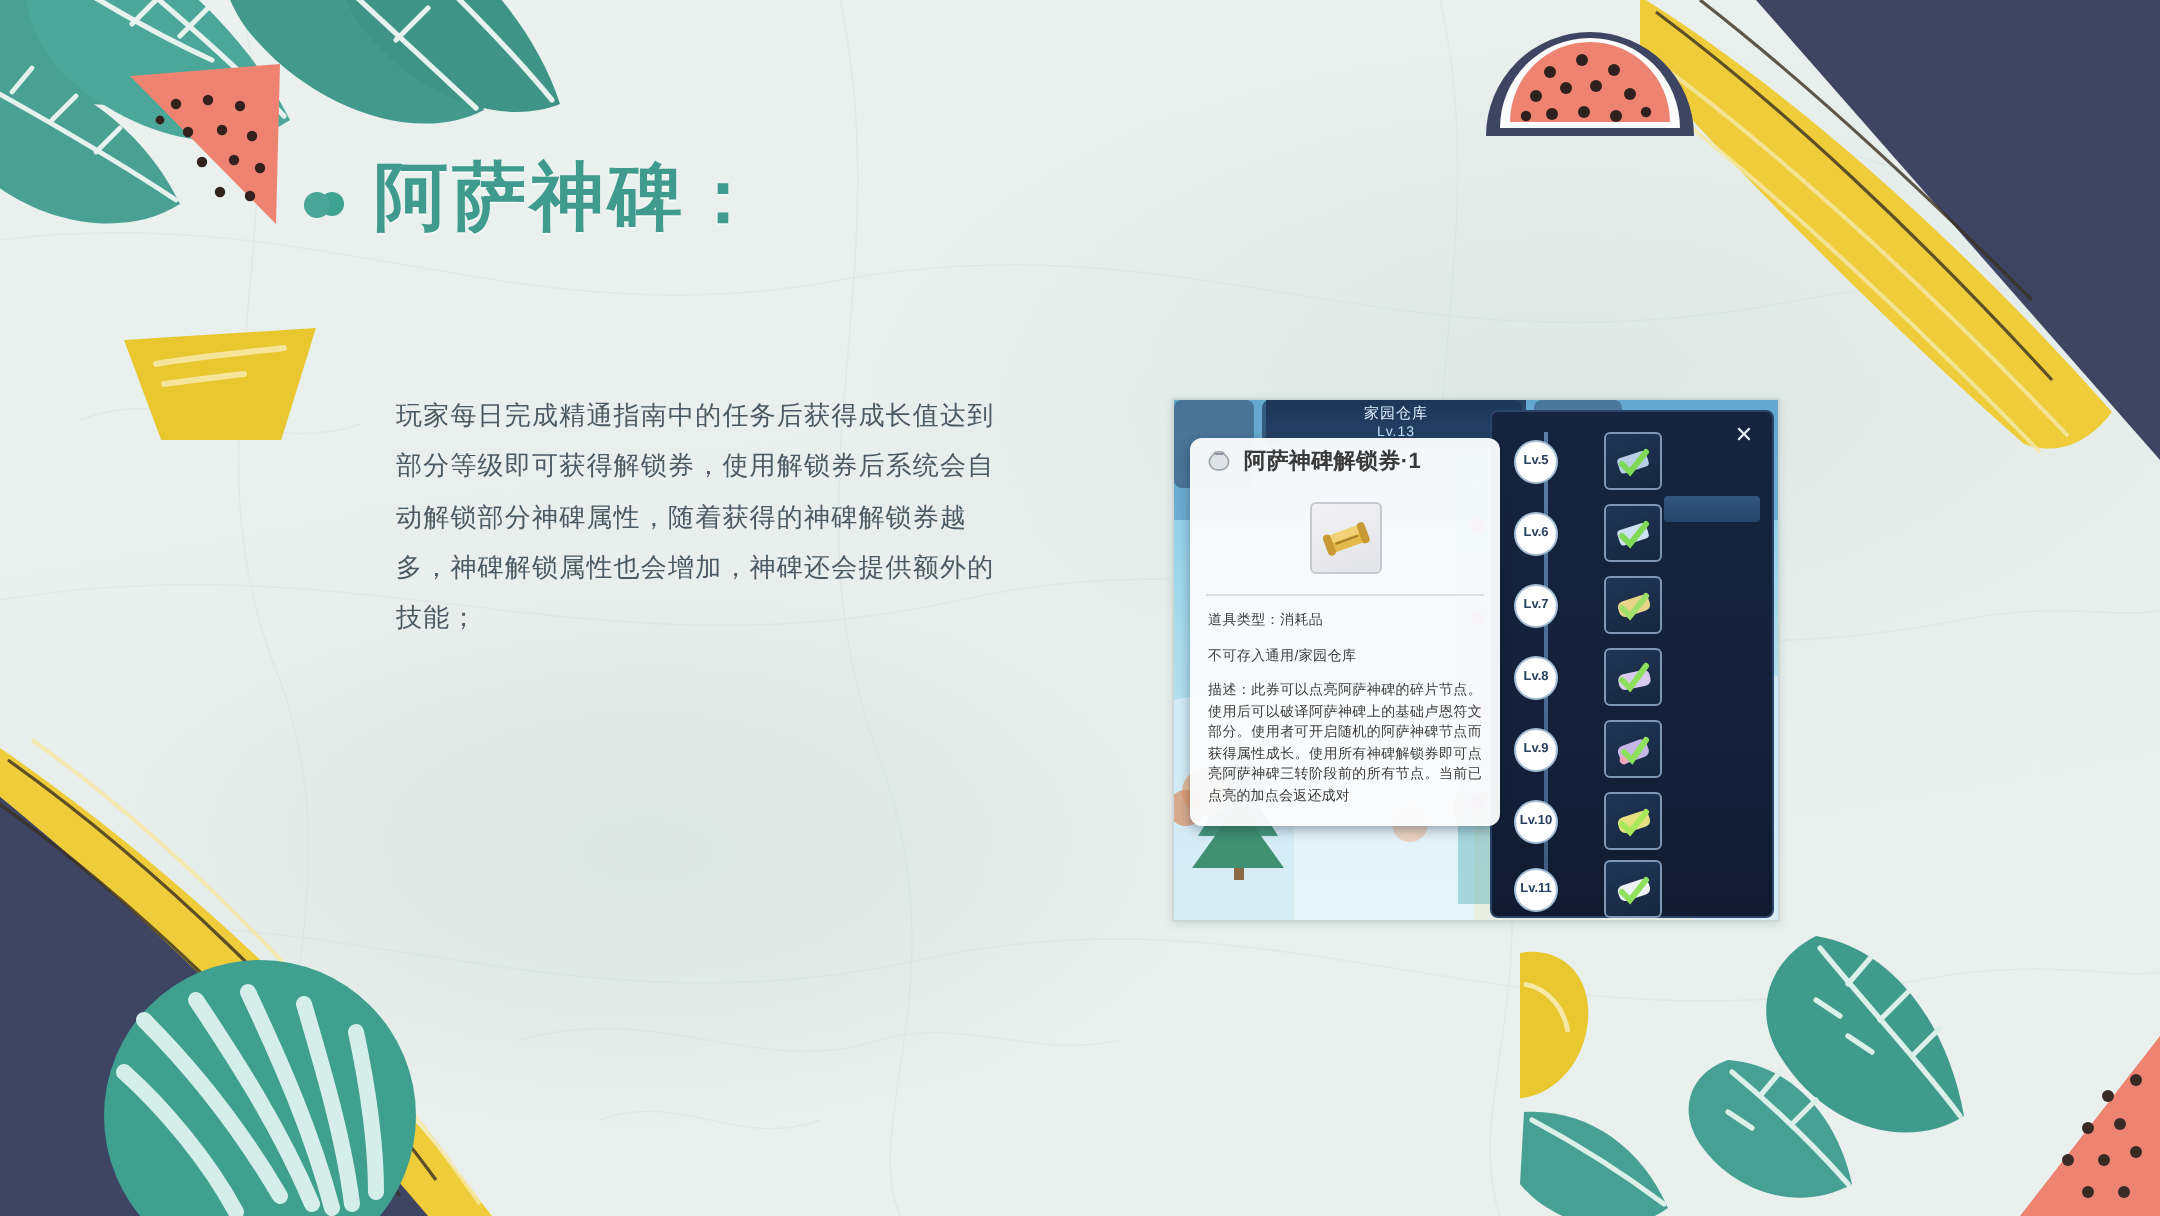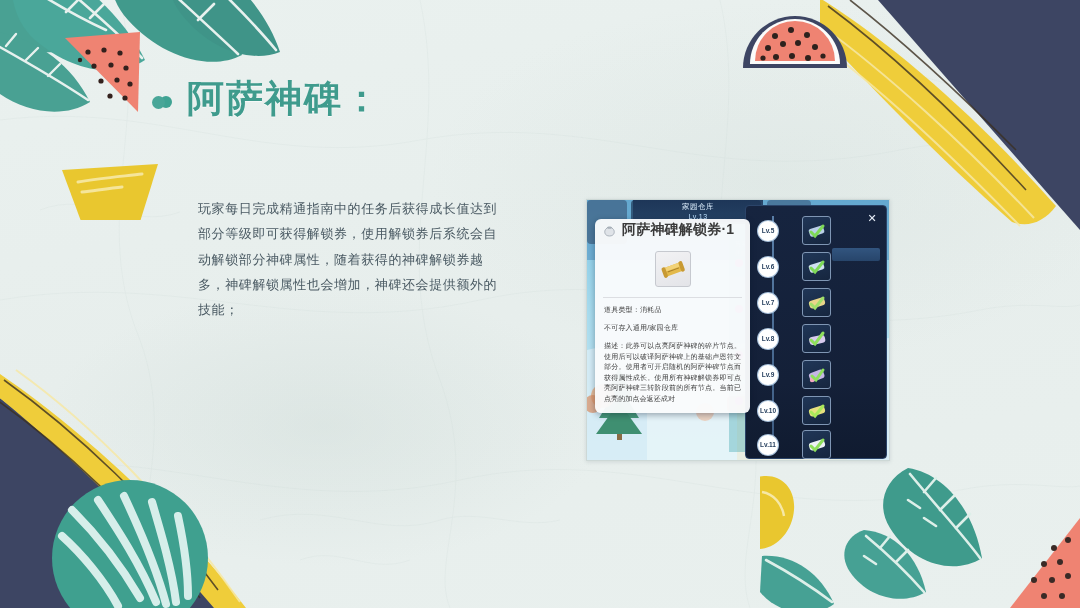--- a/index.html
+++ b/index.html
@@ -111,21 +111,21 @@
 
   
   .tip{
     position:absolute;left:8px;top:19px;width:155px;
     background:rgba(250,251,252,.96);
     border-radius:6px;box-shadow:0 2px 6px rgba(10,20,40,.35);
     overflow:hidden;
   }
   .tip-hdr{height:22px;display:flex;align-items:center;gap:6px;padding:0 8px;}
   .tip-pouch{width:13px;height:13px;flex:0 0 auto;}
-  .tip-title{font-size:14px;font-weight:bold;color:#3a3a3a;letter-spacing:.2px;}
+  .tip-title{font-size:11px;font-weight:bold;color:#3a3a3a;letter-spacing:.2px;}
   .tip-item{height:56px;display:flex;align-items:center;justify-content:center;}
   .tip-item .frame{
     width:34px;height:34px;border-radius:3px;border:1px solid #c6c9cf;
     background:linear-gradient(160deg,#f2f2f4,#e3e4e8);
     display:flex;align-items:center;justify-content:center;
   }
   .tip-sep{height:1px;background:#dcdee2;margin:0 8px;}
   .tip-body{padding:7px 9px 9px;}
   .tip-line{font-size:7px;color:#3c3c3c;margin-bottom:8px;letter-spacing:.2px;}
   .tip-desc{font-size:7px;color:#3c3c3c;line-height:1.5;letter-spacing:.1px;text-align:justify;}

